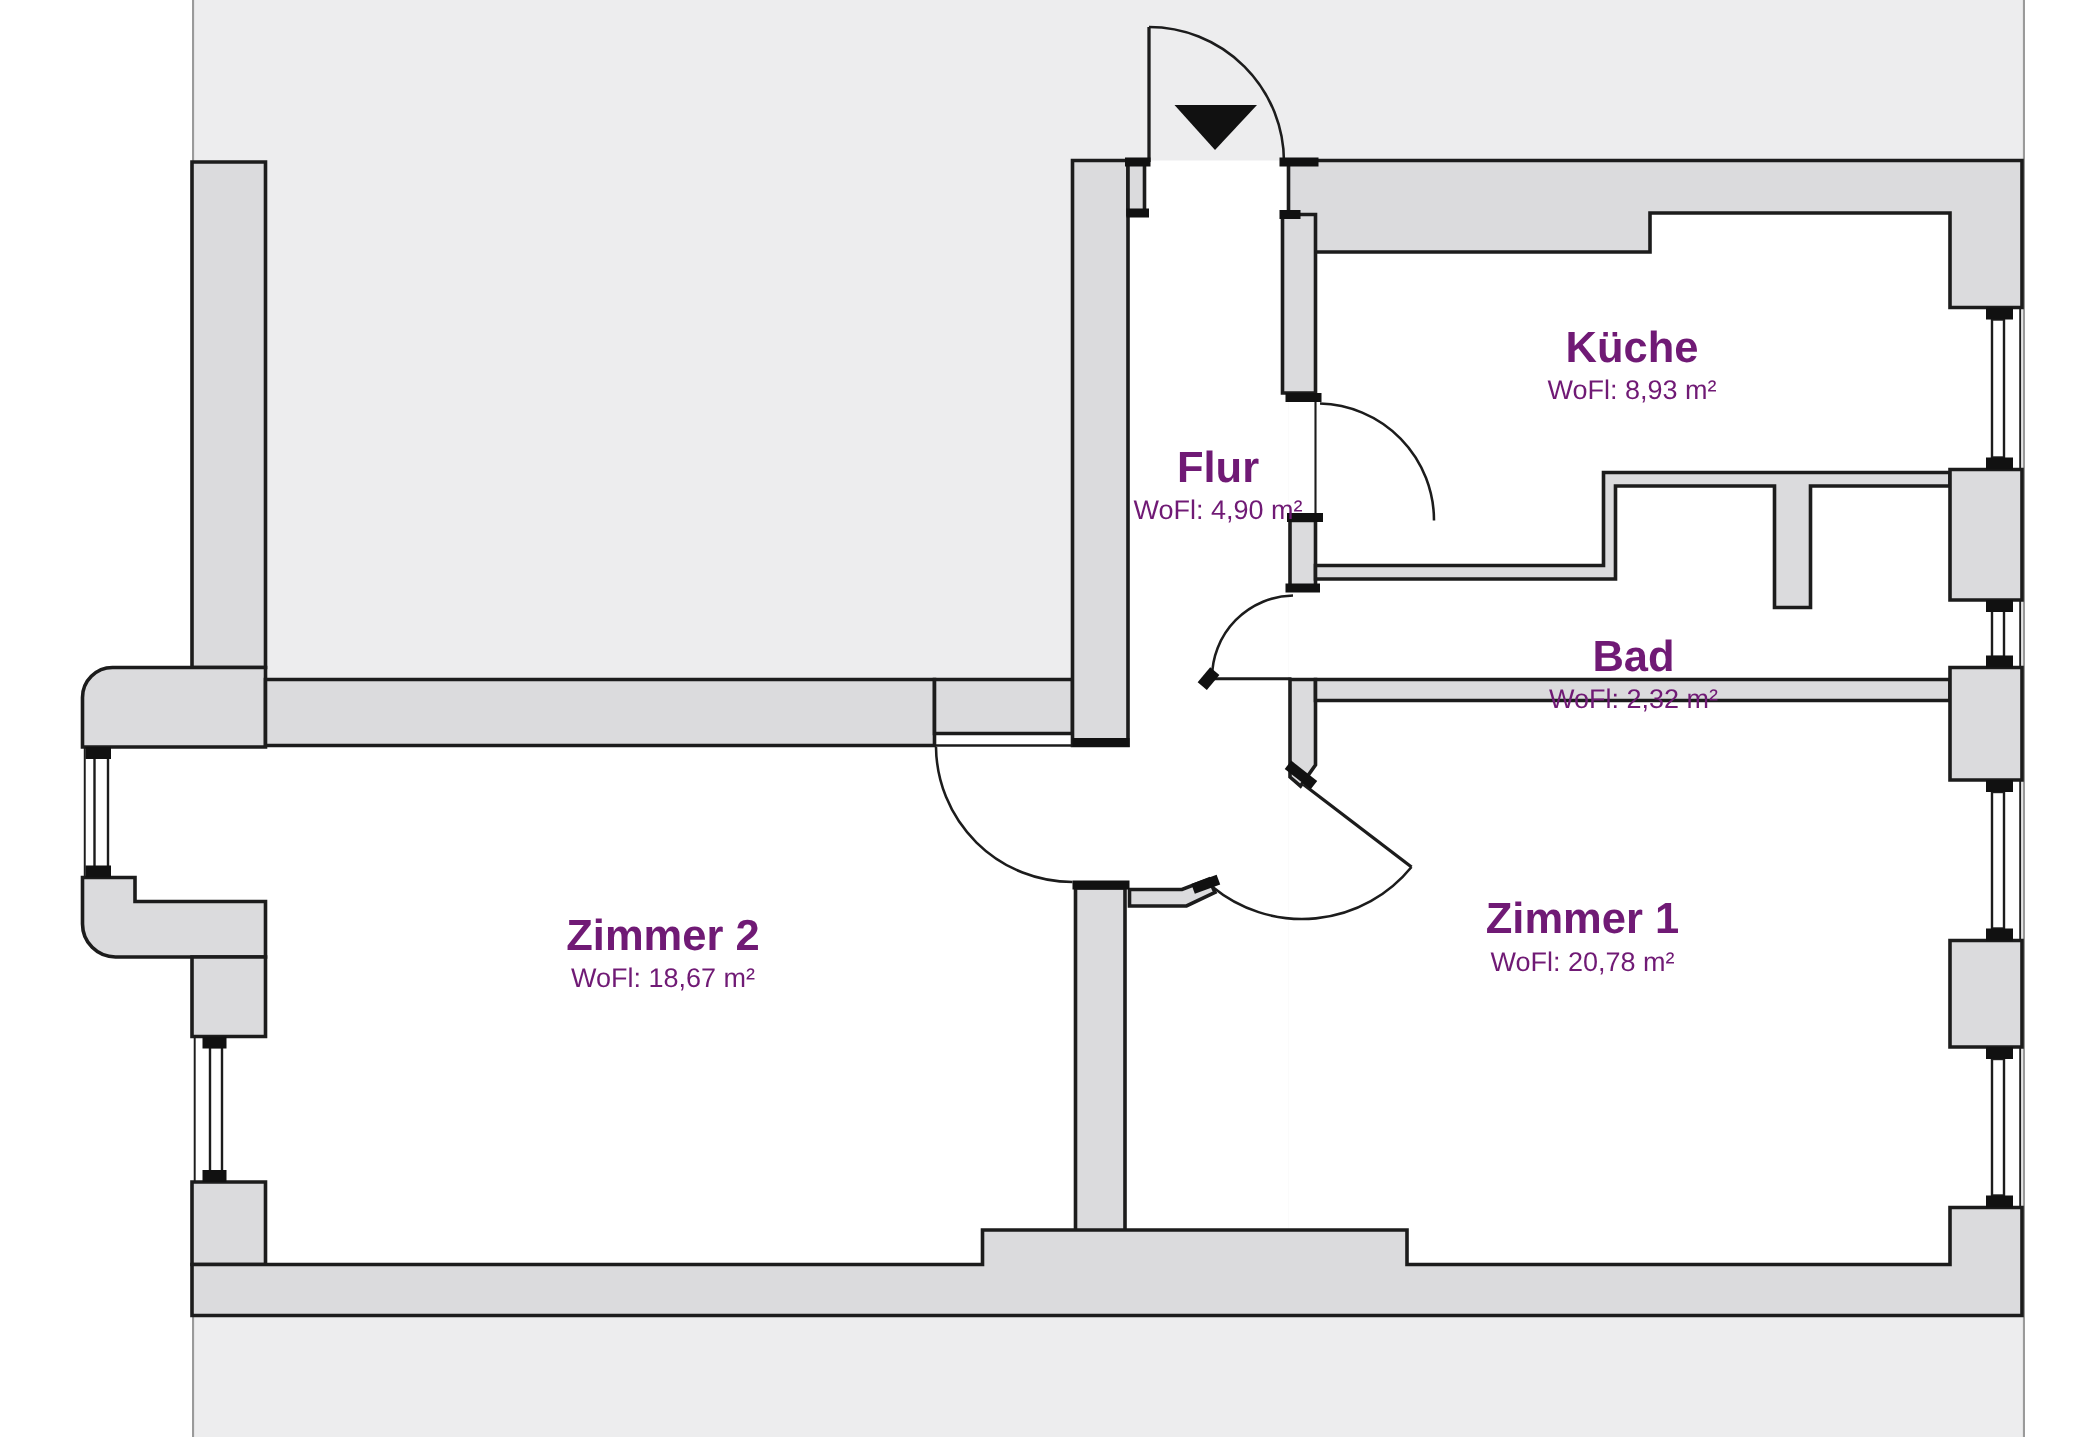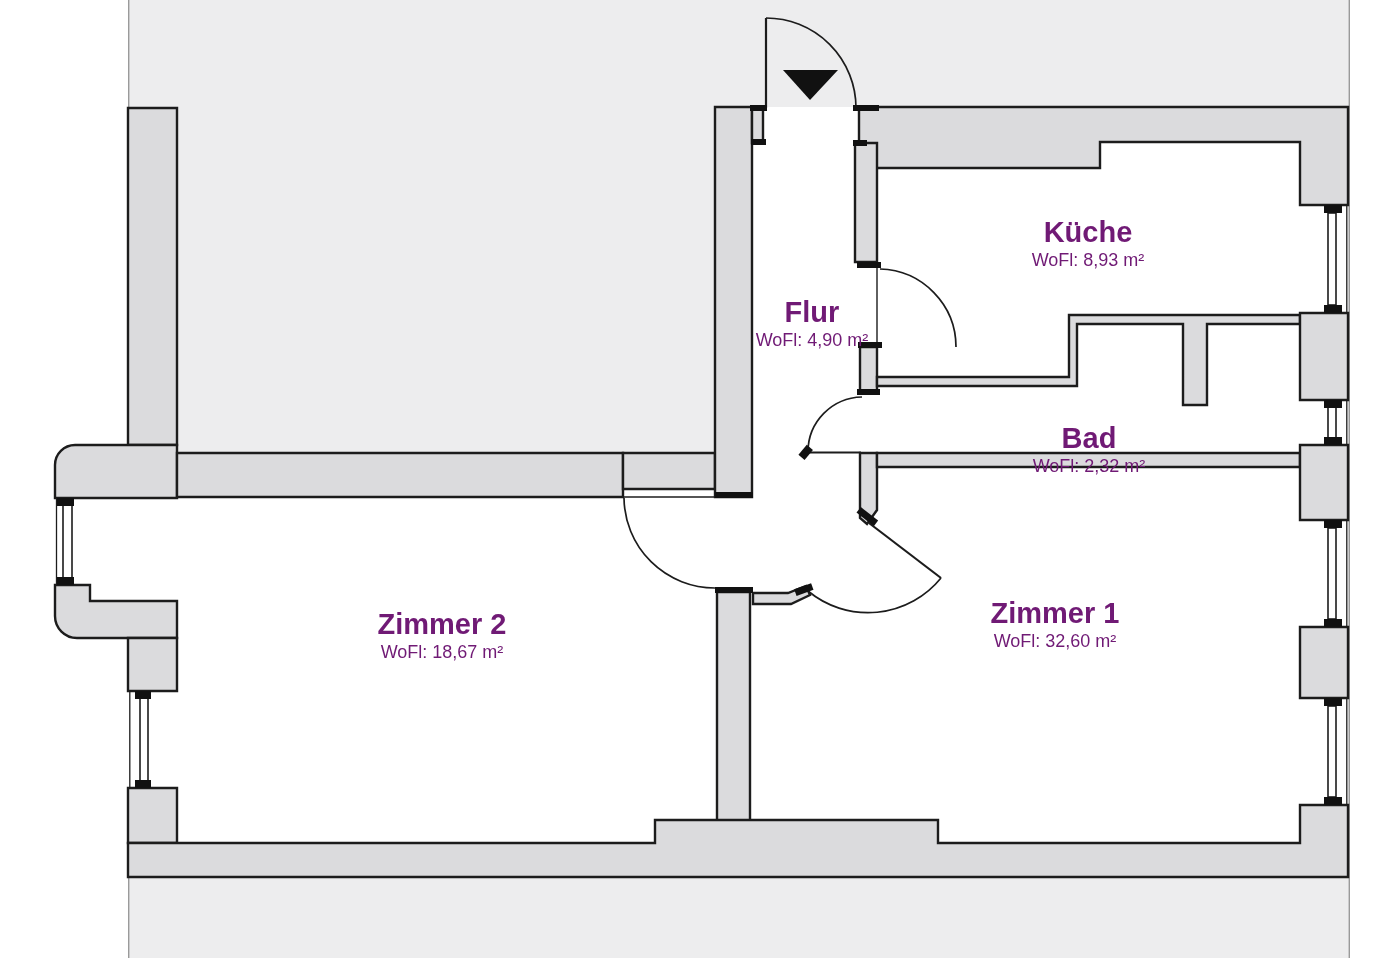--- a/index.html
+++ b/index.html
@@ -168,21 +168,21 @@
   <div class="room-area">WoFl: 8,93 m²</div>
 </div>
 
 <div class="room-label" style="left:1089px;top:395px;margin-top:28px;">
   <div class="room-title">Bad</div>
   <div class="room-area">WoFl: 2,32 m²</div>
 </div>
 
 <div class="room-label" style="left:1055px;top:598px;">
   <div class="room-title">Zimmer 1</div>
-  <div class="room-area">WoFl: 32,60 m²</div>
+  <div class="room-area">WoFl: 20,78 m²</div>
 </div>
 
 <div class="room-label" style="left:442px;top:609px;">
   <div class="room-title">Zimmer 2</div>
   <div class="room-area">WoFl: 18,67 m²</div>
 </div>
 
 </div>
 
 </body></html>

